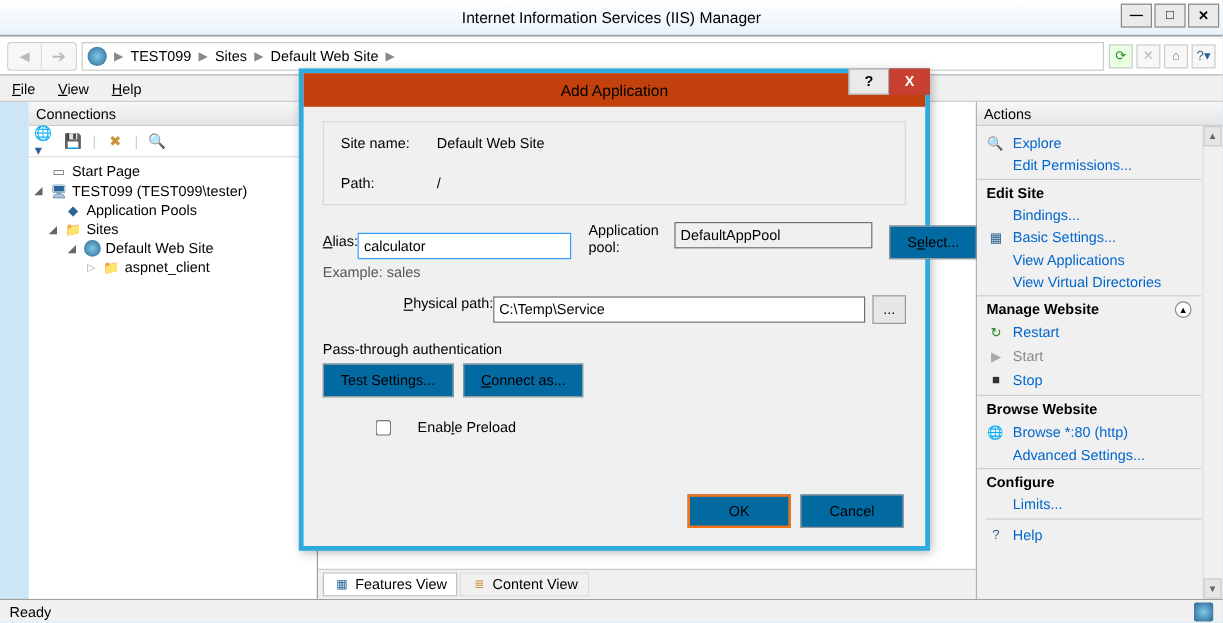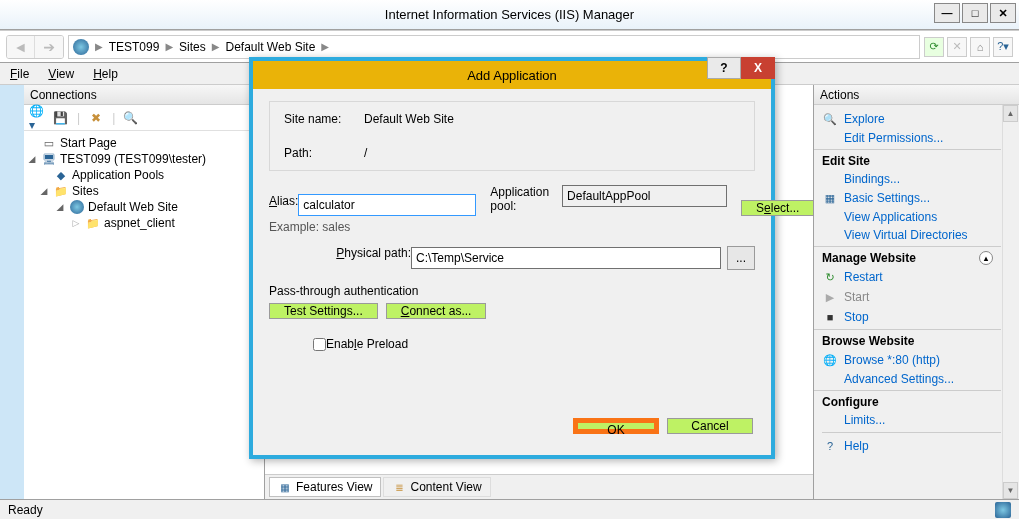--- a/index.html
+++ b/index.html
@@ -73,46 +73,46 @@
 .action-section { padding: 4px 8px 2px 8px; font-weight: bold; color: #000; border-top: 1px solid #ccc; margin-top: 2px; margin-right:18px; }
 .collapse { width:14px; height:14px; border:1px solid #888; border-radius:50%; background:#fff; display:inline-flex; align-items:center; justify-content:center; font-size:8px; float:right; }
 .divider{ border-top:1px solid #ccc; margin:3px 18px 3px 8px; }
 
 
 .statusbar { height: 20px; background: #f0f0f0; border-top: 1px solid #a0a0a0; display: flex; align-items: center; padding: 0 8px; justify-content: space-between; }
 .statusbar .sicon { width:16px; height:16px; background: radial-gradient(#7ec8e3,#2a6496); border-radius:2px; }
 
 
 .dialog { position: absolute; left: 249px; top: 57px; width: 526px; height: 402px; border: 4px solid #2dabde; background: #f0f0f0; box-shadow: 2px 2px 8px rgba(0,0,0,0.3); z-index: 10; display:flex; flex-direction:column; }
-.dialog-title { height: 28px; background: #eab308; display: flex; align-items: center; position: relative; }
+.dialog-title { height: 28px; background: #c2410c; display: flex; align-items: center; position: relative; }
 .dialog-title .t { position: absolute; left: 50%; transform: translateX(-50%); font-size: 13px; }
 .dialog-title .dbtns { position: absolute; right: -4px; top: -4px; display: flex; }
 .dialog-title .dbtn { width: 34px; height: 22px; display: flex; align-items: center; justify-content: center; font-weight: bold; cursor: pointer; }
 .dialog-title .help { background: #eaeaea; border: 1px solid #aaa; }
 .dialog-title .close { background: #c84031; color: #fff; }
 .dialog-body { padding: 12px 16px 10px 16px; flex:1; }
 .info-box { border: 1px solid #d8d8d8; padding: 10px 14px; margin-bottom: 14px; display: grid; grid-template-columns: 80px 1fr; row-gap: 20px; }
 .info-box span { color: #000; }
 .form-row { display: flex; gap: 14px; align-items: flex-end; margin-bottom: 2px; }
 .form-col { display: flex; flex-direction: row; justify-content: flex-end; }
 .form-col label { margin-bottom: 3px; }
 .form-col input[type=text] { height: 22px; border: 1px solid #707070; padding: 2px 4px; font-family: inherit; background: #fff; }
 .alias-input { width: 178px; border: 1px solid #3399ff !important; }
 .pool-input { width: 178px; background: #f0f0f0 !important; }
-.btn { height: 16px; padding: 0 14px; border: 1px solid #9a9a9a; background: #bef264; cursor: pointer; }
+.btn { height: 28px; padding: 0 14px; border: 1px solid #9a9a9a; background: #0369a1; cursor: pointer; }
 .example { color: #555; margin-top: 4px; margin-bottom: 12px; }
 .path-row { display: flex; gap: 6px; align-items: center; }
 .path-input { width: 310px; height: 22px; border: 1px solid #707070; padding: 2px 4px; background: #fff; }
 .browse-btn { width: 28px; height: 24px; border: 1px solid #9a9a9a; background: #e7e7e7; cursor: pointer; }
 .pta { margin-top: 14px; margin-bottom: 5px; }
 .btn-row { display: flex; gap: 8px; margin-top: 4px; }
-.chk-row { margin-top: 18px; display: flex; align-items: flex-end; gap: 0; padding-left: 44px; }
+.chk-row { margin-top: 18px; display: flex; align-items: flex-end; gap: 22px; padding-left: 44px; }
 .dialog-footer { height: 50px; border-top: 0; display: flex; justify-content: flex-end; align-items: center; padding: 0 18px 8px 0; gap: 8px; }
 .dialog-footer .btn { width: 86px; }
-.ok-btn { border: 5px solid #f97316; }
+.ok-btn { border: 2px solid #f97316; }
 </style>
 </head>
 <body>
 
 <div class="titlebar">
   <span class="title">Internet Information Services (IIS) Manager</span>
   <div class="win-controls">
     <div class="win-btn">—</div>
     <div class="win-btn">□</div>
     <div class="win-btn">✕</div>

